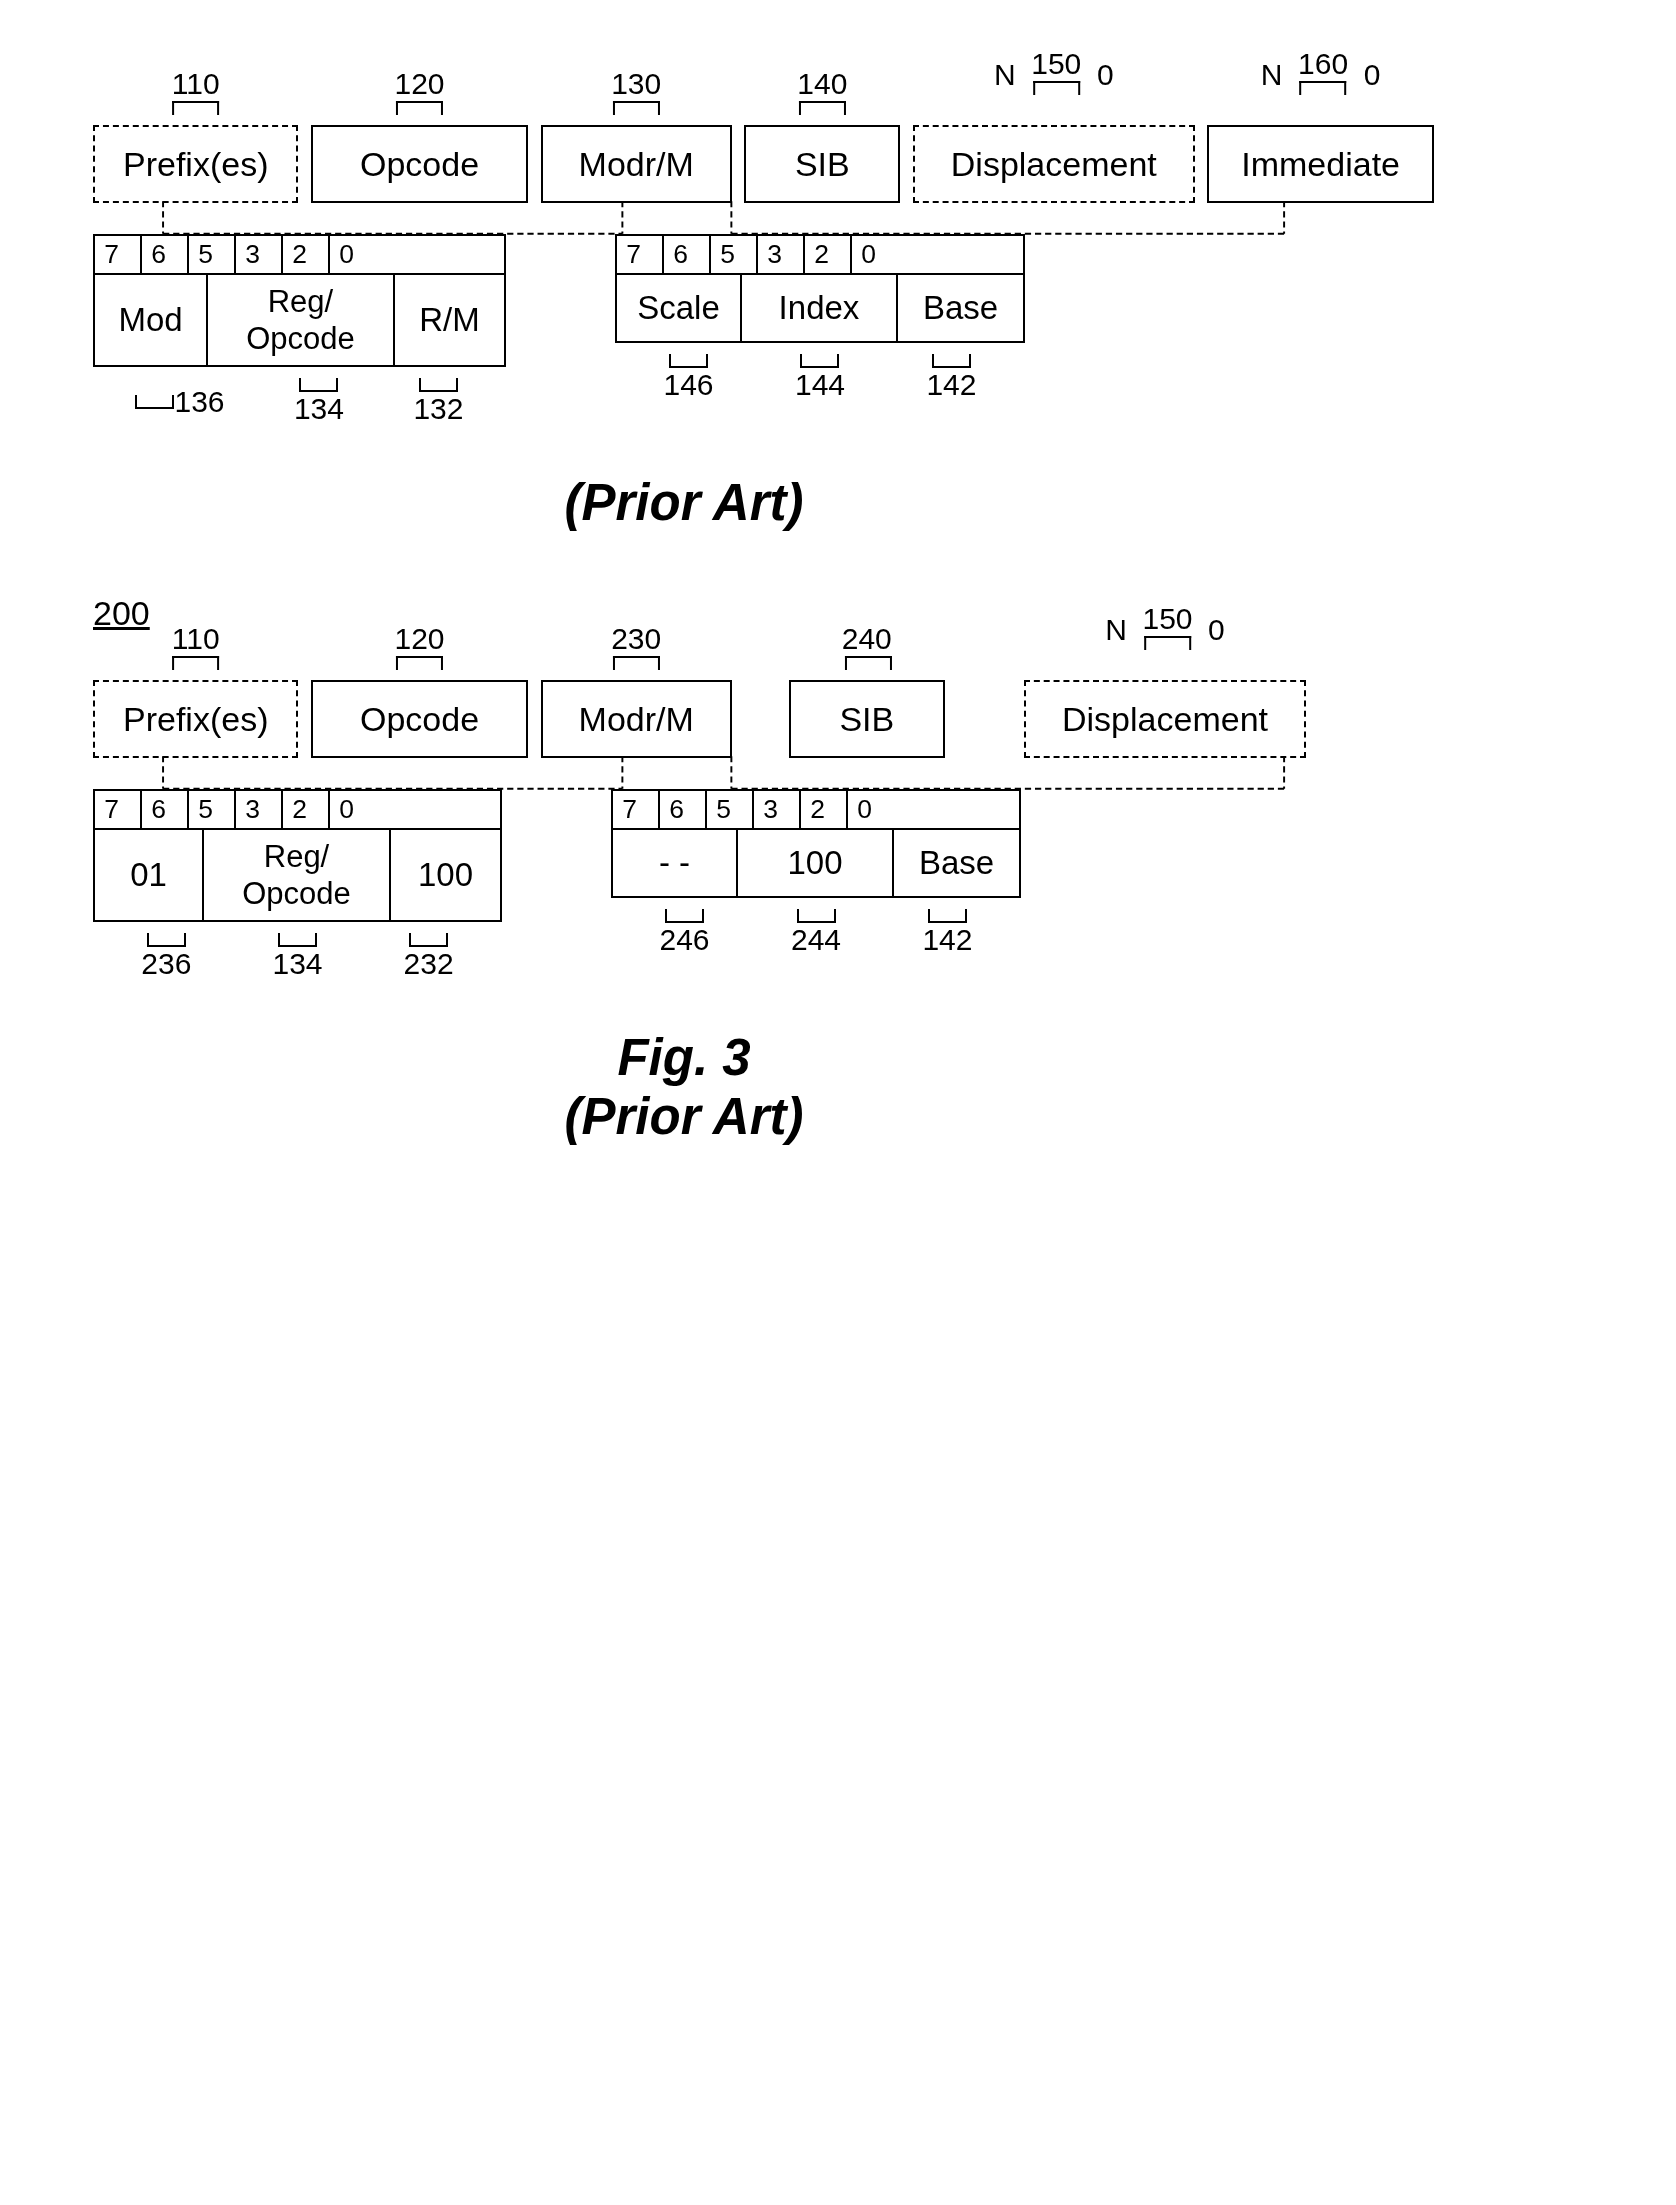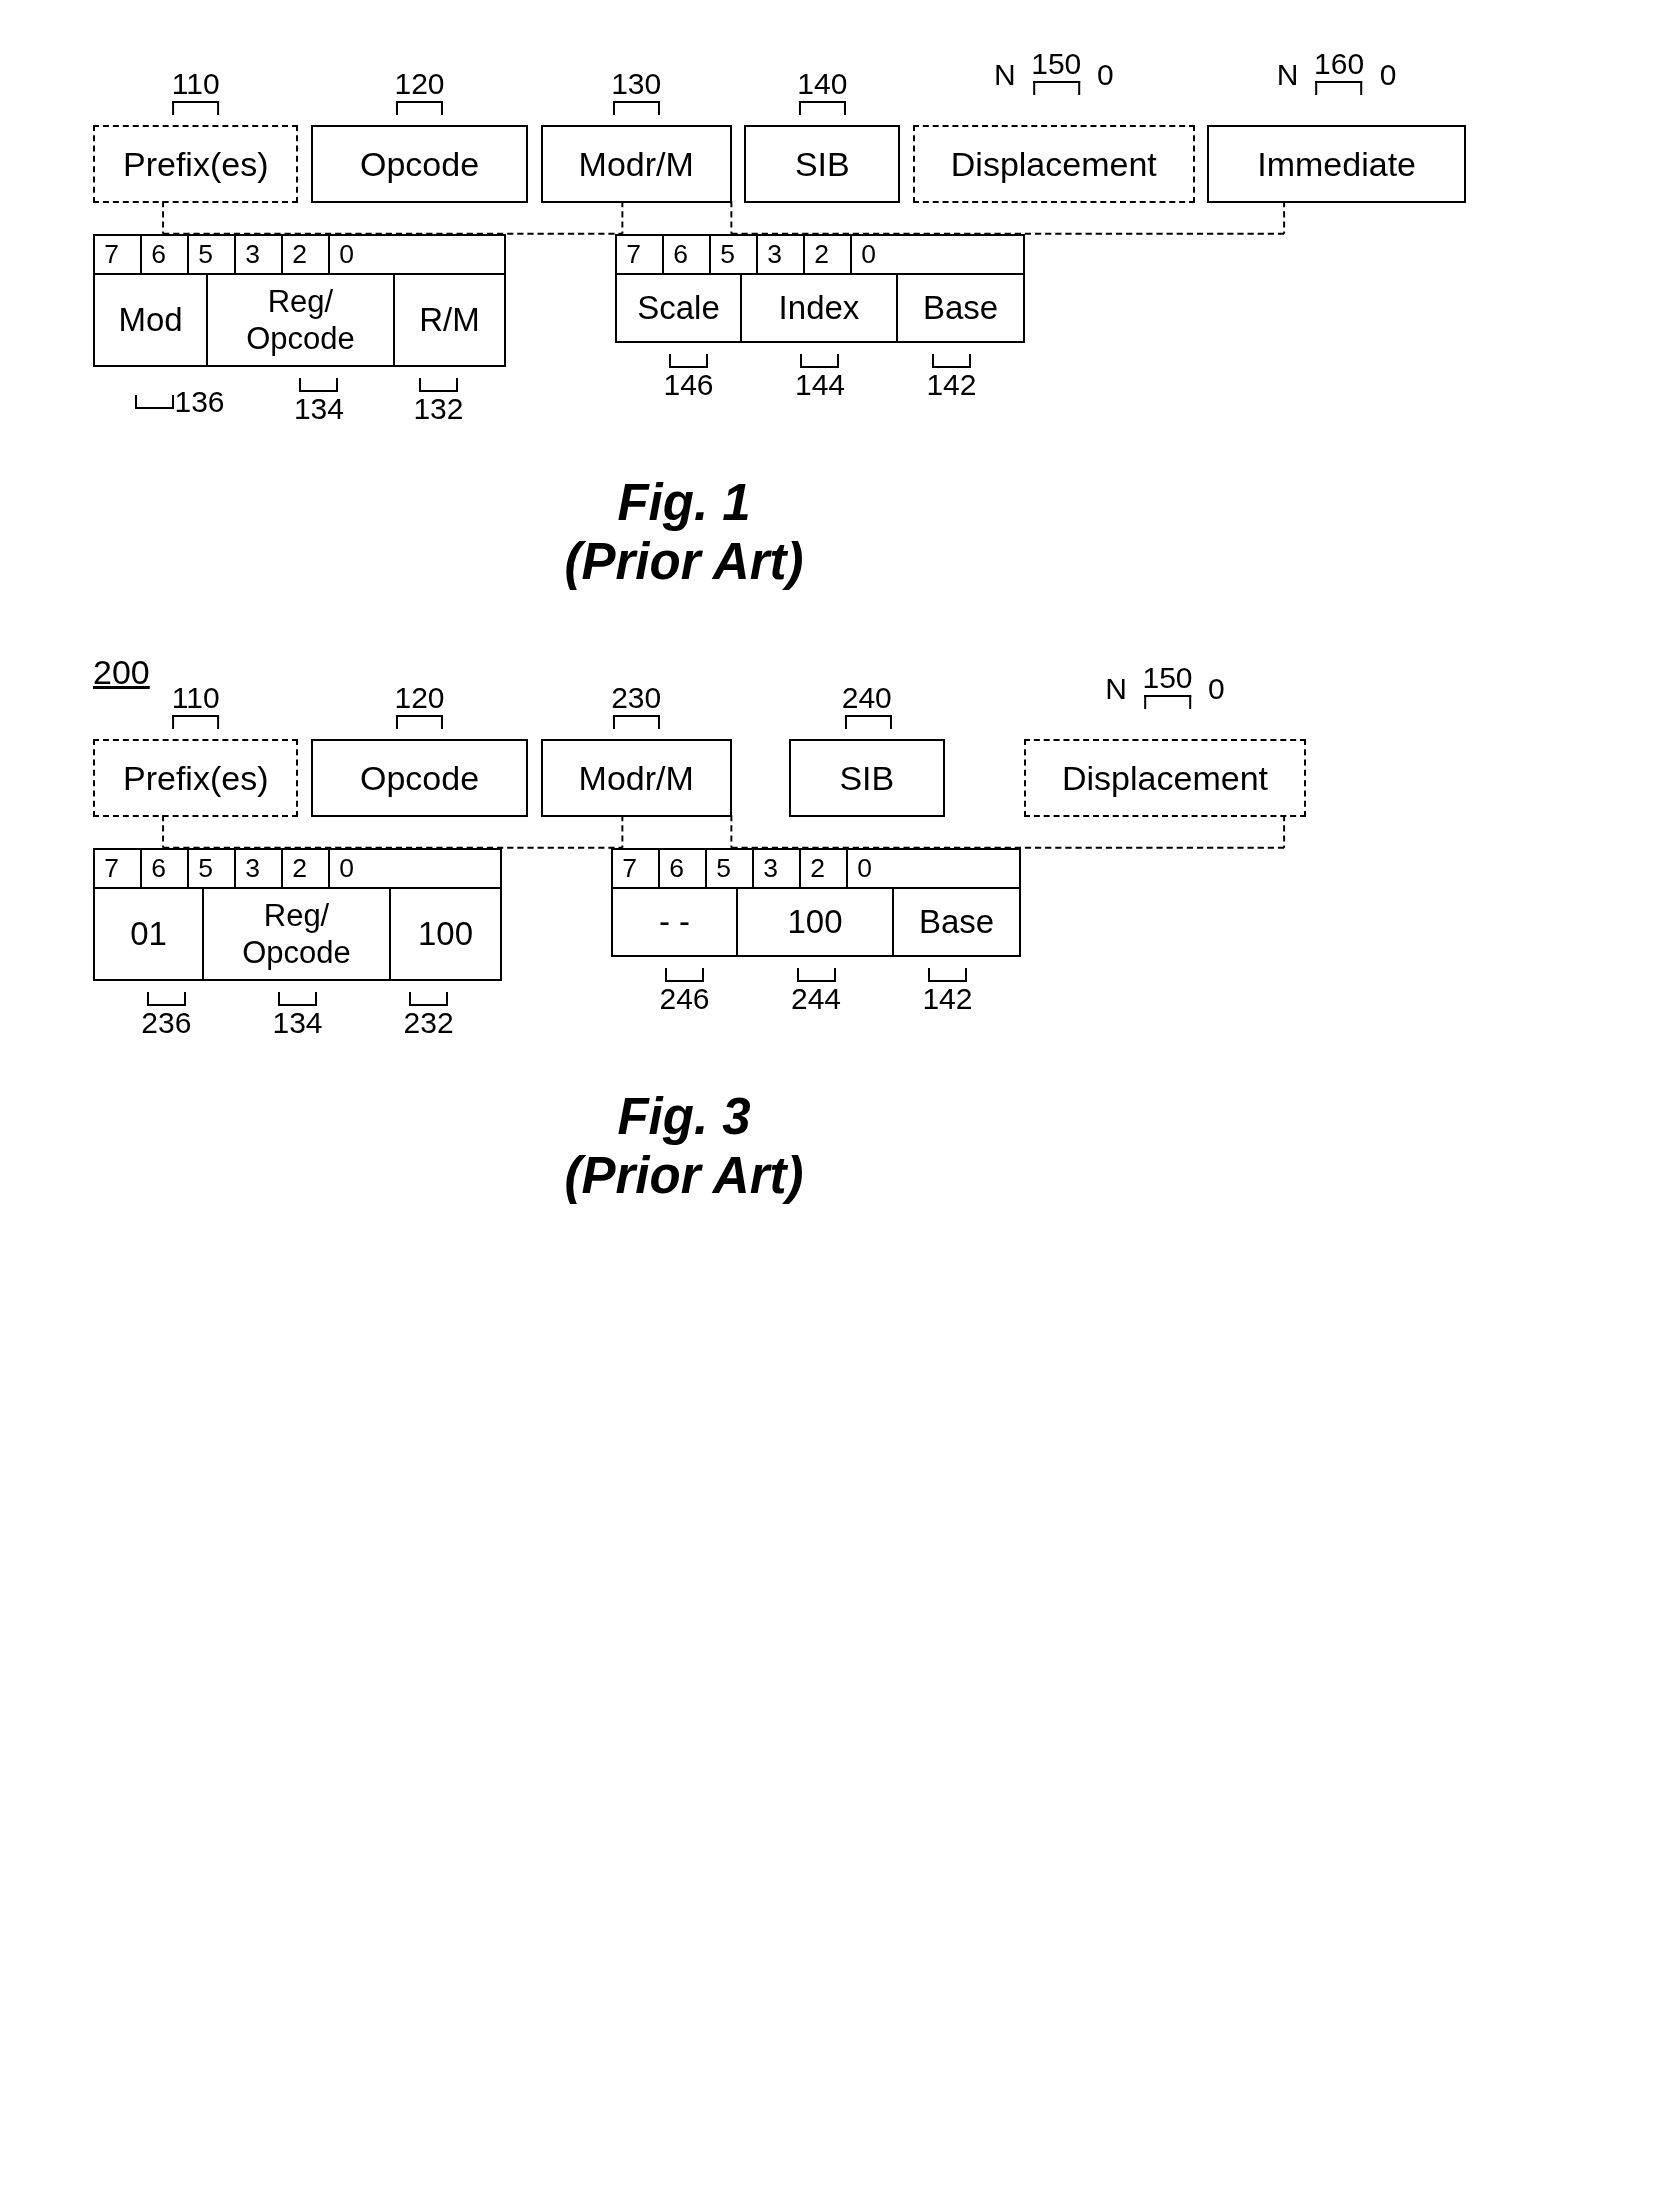--- a/index.html
+++ b/index.html
@@ -99,21 +99,21 @@
           <div style="position:absolute; top:-78px; left:50%; transform:translateX(-50%); text-align:center; white-space:nowrap;">
             <div style="display:flex; align-items:flex-end; gap:15.6px; justify-content:center;">
               <span style="font-size:30px; margin-bottom:3.1px;">N</span>
               <div style="display:flex; flex-direction:column; align-items:center;">
                 <span style="font-size:30px;">160</span>
                 <span style="font-size:26.5px; display:inline-block; border-top:2.3px solid #000; border-left:2.3px solid #000; border-right:2.3px solid #000; width:47px; height:14px;"></span>
               </div>
               <span style="font-size:30px; margin-bottom:3.1px;">0</span>
             </div>
           </div>
-          <div style="border:2.3px solid #000; padding:17px 48px; font-size:34px; min-width:187px; text-align:center; min-height:78px; display:flex; align-items:center; justify-content:center;">
+          <div style="border:2.3px solid #000; padding:17px 32px; font-size:34px; min-width:187px; text-align:center; min-height:78px; display:flex; align-items:center; justify-content:center;">
             <span>Immediate</span>
           </div>
         </div>
 
       </div>
 
     </div>
 
     <div style="display:flex; gap:47px; margin-top:31px; margin-left:31px; position:relative;">
 
@@ -190,21 +190,20 @@
           <div style="display:flex; flex-direction:column; align-items:center;">
             <span style="font-size:25px; display:inline-block; border-bottom:2.3px solid #000; border-left:2.3px solid #000; border-right:2.3px solid #000; width:39px; height:14px;"></span>
             <span style="font-size:30px;">142</span>
           </div>
         </div>
       </div>
 
     </div>
 
     <div style="text-align:center; margin-top:47px;">
-      <div style="font-size:51px; font-style:italic; font-weight:bold;">Fig. 1</div>
       <div style="font-size:51px; font-style:italic; font-weight:bold;">(Prior Art)</div>
     </div>
 
   </div>
 
   <div class="figure-section">
 
     <div style="font-size:34px; text-decoration:underline; margin-bottom:31px; margin-left:31px;">
       <span>200</span>
     </div>

